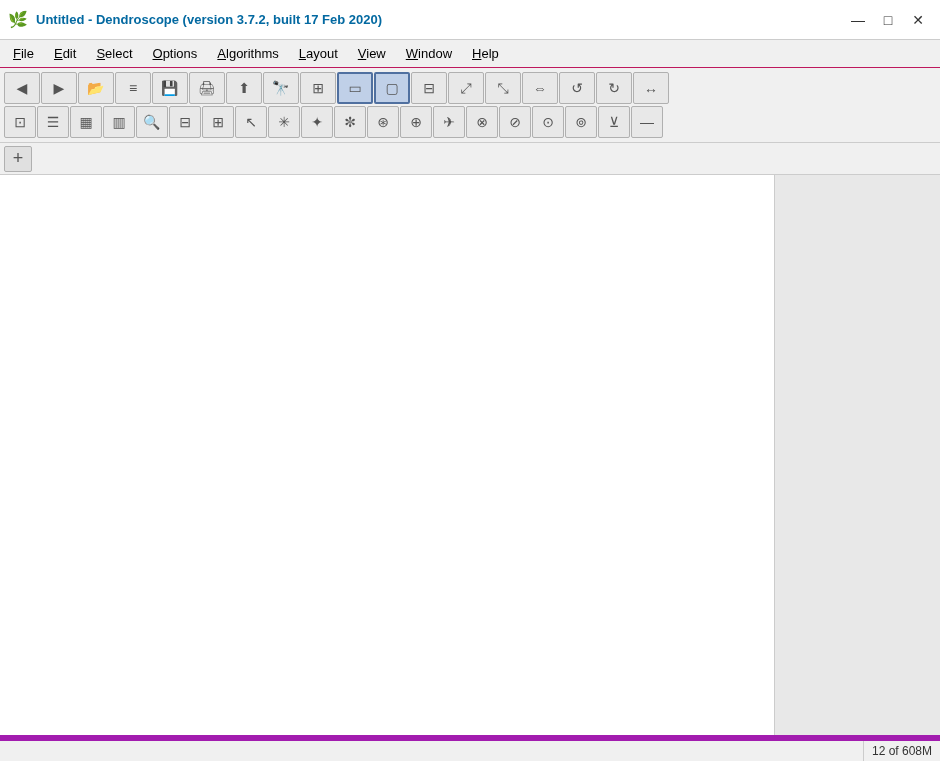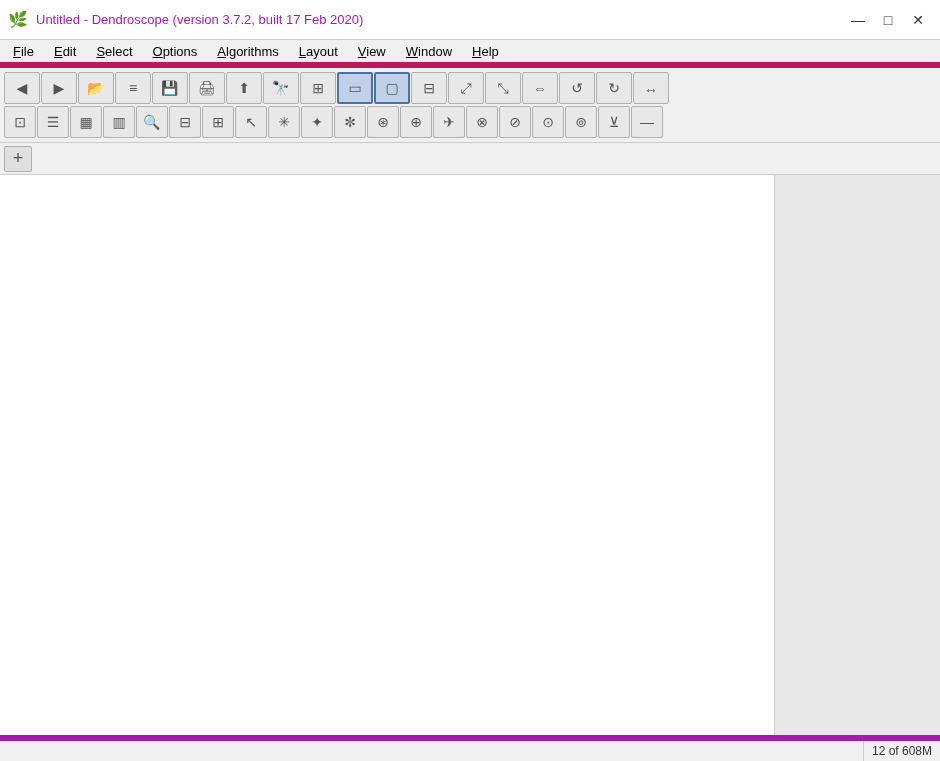--- a/index.html
+++ b/index.html
@@ -33,21 +33,22 @@
     #app-icon {
       width: 20px;
       height: 20px;
       display: flex;
       align-items: center;
       justify-content: center;
       font-size: 16px;
     }
     #title-text {
       font-size: 13px;
-      color: #a21caf;
+      color: #0369a1;
+      font-weight: bold;
     }
     #window-controls {
       display: flex;
       gap: 2px;
     }
     .win-btn {
       width: 28px;
       height: 24px;
       background: none;
       border: none;
@@ -57,21 +58,21 @@
       align-items: center;
       justify-content: center;
       color: #333;
     }
 
     
     #menu-bar {
       display: flex;
       align-items: center;
       background: #f0f0f0;
-      border-bottom: 6px solid #be185d;
+      border-bottom: 1px solid #be185d;
       padding: 2px 4px;
       height: 28px;
       flex-shrink: 0;
       gap: 2px;
     }
     .menu-item {
       padding: 2px 8px;
       cursor: pointer;
       font-size: 13px;
       color: #000;

